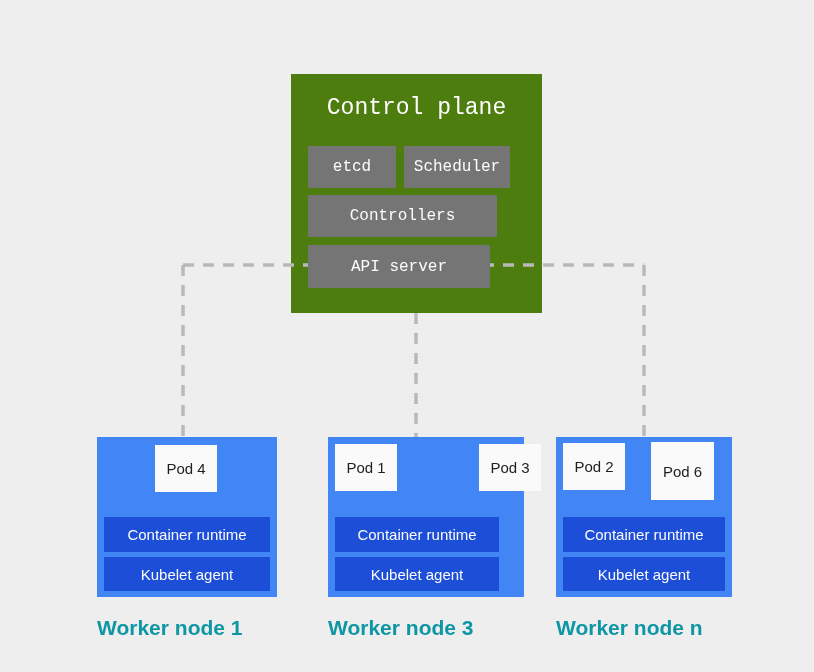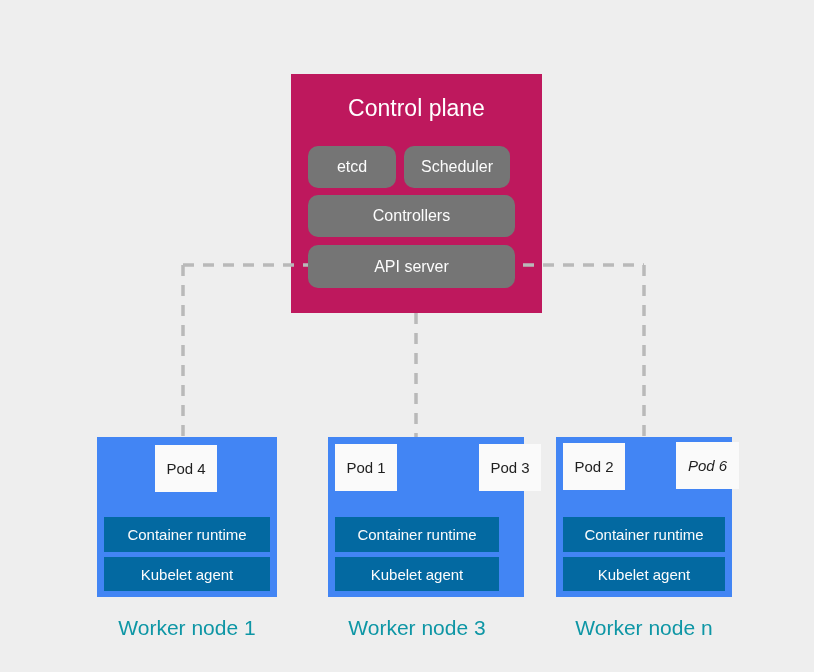--- a/index.html
+++ b/index.html
@@ -6,63 +6,64 @@
   .canvas {
     position:relative; width:814px; height:672px; background:#eeeeee;
     font-family:"Liberation Sans", sans-serif; overflow:hidden;
   }
   .diagram-title {
     position:absolute; left:28px; top:22px;
     font-size:25px; color:#1f1f1f; font-weight:400;
   }
   .control-plane {
     position:absolute; left:291px; top:74px; width:251px; height:239px;
-    background:#be185d;
+    background:#4d7c0f;
+    font-family:Liberation Mono, monospace;
   }
   .control-plane-title {
     position:absolute; left:0; top:21px; width:100%;
     text-align:center; color:#ffffff; font-size:23px; font-weight:400;
   }
   .gray-box {
     position:absolute; background:#757575; color:#fcfcfc;
     display:flex; align-items:center; justify-content:center;
-    font-size:16px; z-index:3;border-radius:10px;
+    font-size:16px; z-index:3;
   }
   .connector-layer { position:absolute; left:0; top:0; z-index:2; }
   .worker-node {
     position:absolute; top:437px; height:160px; background:#4285f4; z-index:3;
   }
   .pod {
     position:absolute; background:#fafafa; color:#1f1f1f;
     display:flex; align-items:center; justify-content:center;
     font-size:15px;
   }
   .node-component {
-    position:absolute; background:#0369a1; color:#fcfcfc;
+    position:absolute; background:#1d4ed8; color:#fcfcfc;
     display:flex; align-items:center; justify-content:center;
     font-size:15px;
   }
   .worker-label {
-    position:absolute; top:616px; text-align:center;
-    color:#0e96a5; font-size:21px; font-weight:400;
+    position:absolute; top:616px; 
+    color:#0e96a5; font-size:21px; font-weight:700;
   }
 </style>
 </head>
 <body>
 
 <div class="canvas">
 
 
   <div class="control-plane">
     <div class="control-plane-title">Control plane</div>
 
     <div class="gray-box" style="left:17px; top:72px; width:88px; height:42px;">etcd</div>
     <div class="gray-box" style="left:113px; top:72px; width:106px; height:42px;">Scheduler</div>
-    <div class="gray-box" style="left:17px; top:121px; width:207px; height:42px;">Controllers</div>
-    <div class="gray-box" style="left:17px; top:171px; width:207px; height:43px;">API server</div>
+    <div class="gray-box" style="left:17px; top:121px; width:189px; height:42px;">Controllers</div>
+    <div class="gray-box" style="left:17px; top:171px; width:182px; height:43px;">API server</div>
   </div>
 
   <svg class="connector-layer" width="814" height="672" viewBox="0 0 814 672">
     <g stroke="#b9b9b9" stroke-width="3.5" fill="none" stroke-dasharray="11 9">
       <path d="M183,265 H644"></path>
       <path d="M183,265 V437"></path>
       <path d="M416,313 V437"></path>
       <path d="M644,265 V437"></path>
     </g>
   </svg>
@@ -75,21 +76,21 @@
 
   <div class="worker-node" style="left:328px; width:196px;">
     <div class="pod" style="left:7px; top:7px; width:62px; height:47px;">Pod 1</div>
     <div class="pod" style="left:124px; top:7px; width:62px; height:47px;margin-left:27px;">Pod 3</div>
     <div class="node-component" style="left:7px; top:80px; width:164px; height:35px;">Container runtime</div>
     <div class="node-component" style="left:7px; top:120px; width:164px; height:34px;">Kubelet agent</div>
   </div>
 
   <div class="worker-node" style="left:556px; width:176px;">
     <div class="pod" style="left:7px; top:6px; width:62px; height:47px;text-align:center;">Pod 2</div>
-    <div class="pod" style="left:120px; top:5px; width:63px; height:47px;font-style:italic;">Pod 6</div>
+    <div class="pod" style="left:95px; top:5px; width:63px; height:58px;">Pod 6</div>
     <div class="node-component" style="left:7px; top:80px; width:162px; height:35px;">Container runtime</div>
     <div class="node-component" style="left:7px; top:120px; width:162px; height:34px;">Kubelet agent</div>
   </div>
 
   <div class="worker-label" style="left:97px; width:180px;">Worker node 1</div>
   <div class="worker-label" style="left:328px; width:178px;">Worker node 3</div>
   <div class="worker-label" style="left:556px; width:176px;">Worker node n</div>
 
 </div>
 

